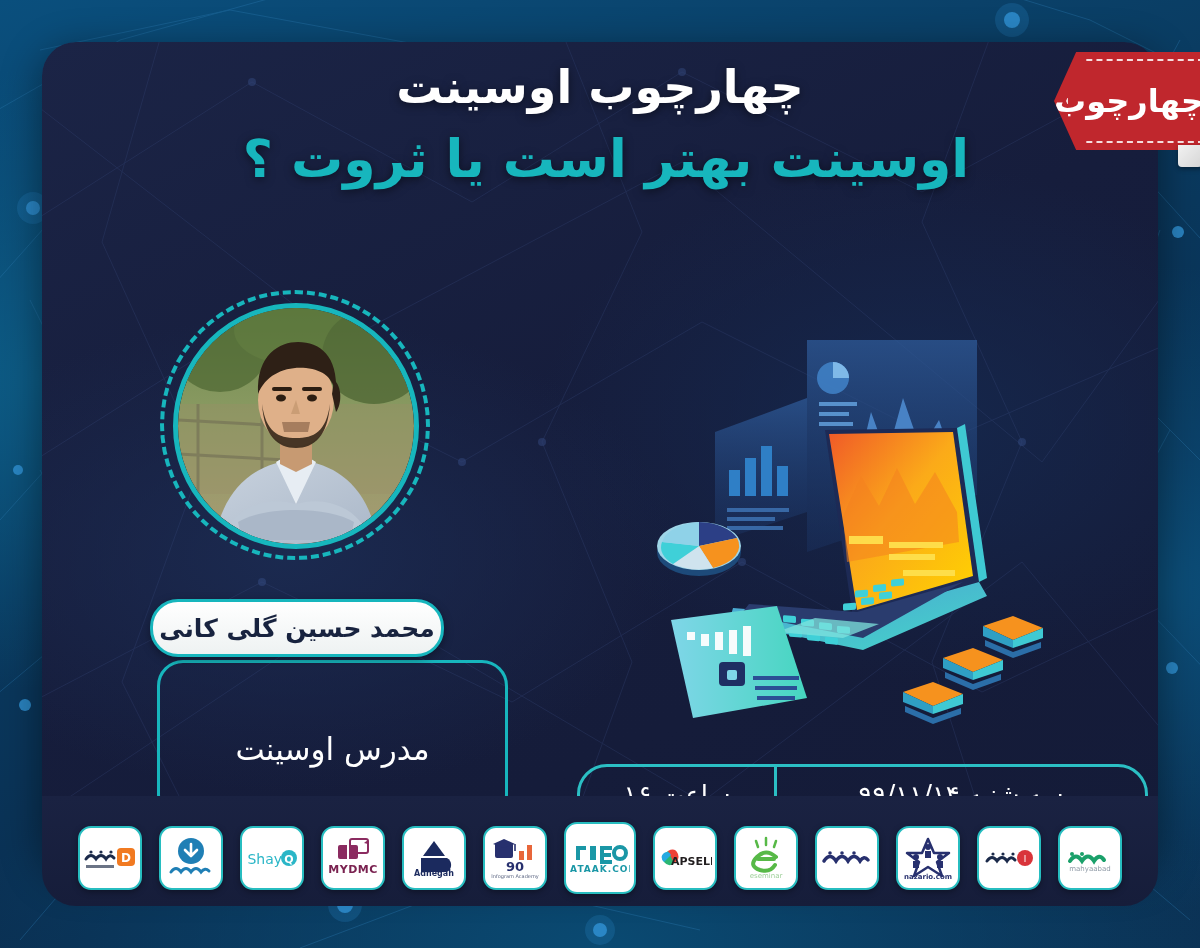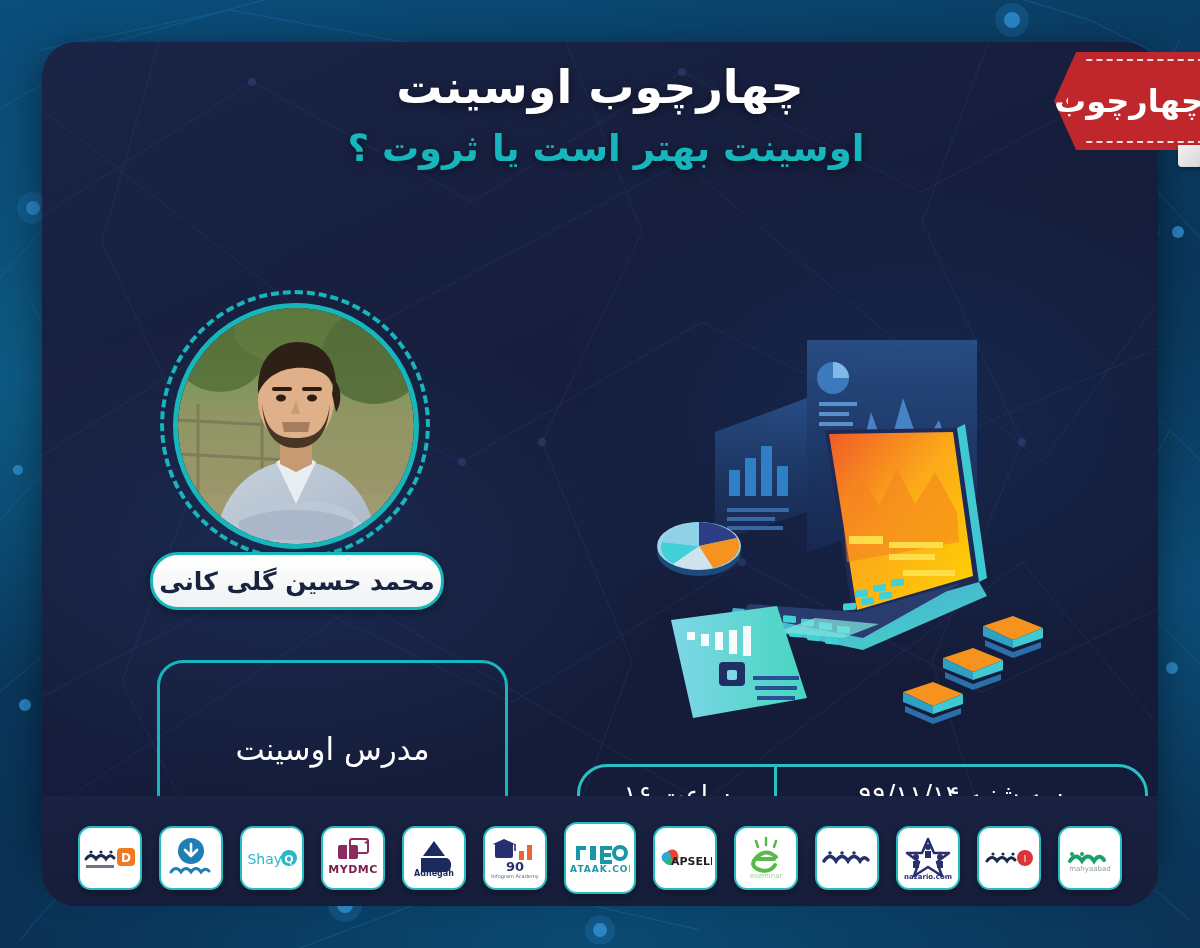--- a/index.html
+++ b/index.html
@@ -34,21 +34,21 @@
   .card-net{position:absolute;inset:0;opacity:.5;}
   .card-net svg{display:block;width:1116px;height:826px;}
 
   
   .titles{position:absolute;top:14px;left:0;right:0;text-align:center;z-index:6;}
   .title-line1{
     font-size:46px;font-weight:bold;color:#ffffff;letter-spacing:-.5px;
     line-height:1.35;text-shadow:0 2px 10px rgba(0,0,0,.5);
   }
   .title-line2{
-    font-size:37px;font-weight:bold;color:#17b6bd;letter-spacing:-.5px;
+    font-size:52px;font-weight:bold;color:#17b6bd;letter-spacing:-.5px;
     line-height:1.35;margin-top:6px;text-shadow:0 2px 10px rgba(0,0,0,.5);padding-left:12px;
   }
 
   
   .ribbon-wrap{position:absolute;right:-12px;top:52px;z-index:20;}
   .ribbon{
     position:relative;width:158px;height:98px;
     background:#c0272d;color:#fff;
     display:flex;align-items:center;justify-content:center;
     border-radius:8px 8px 8px 8px;
@@ -84,21 +84,21 @@
   
   .speaker-panel{
     position:absolute;left:115px;top:618px;width:345px;height:155px;
     border:3px solid #17b6bd;border-radius:26px;z-index:5;
     display:flex;align-items:center;justify-content:center;
   }
   .speaker-role{
     font-size:31px;color:#ffffff;font-weight:normal;margin-top:16px;
   }
   .speaker-pill{
-    position:absolute;left:150px;top:552px;width:288px;height:52px;z-index:9;
+    position:absolute;left:150px;top:599px;width:288px;height:52px;z-index:9;
     background:linear-gradient(180deg,#ffffff 0%,#eef2f2 100%);
     border:3px solid #17b6bd;border-radius:28px;
     display:flex;align-items:center;justify-content:center;
     box-shadow:0 3px 10px rgba(0,0,0,.35);
   }
   .speaker-name{font-size:25px;font-weight:bold;color:#18233f;}
 
   
   .datebar{
     position:absolute;left:535px;top:722px;width:565px;height:56px;z-index:8;

